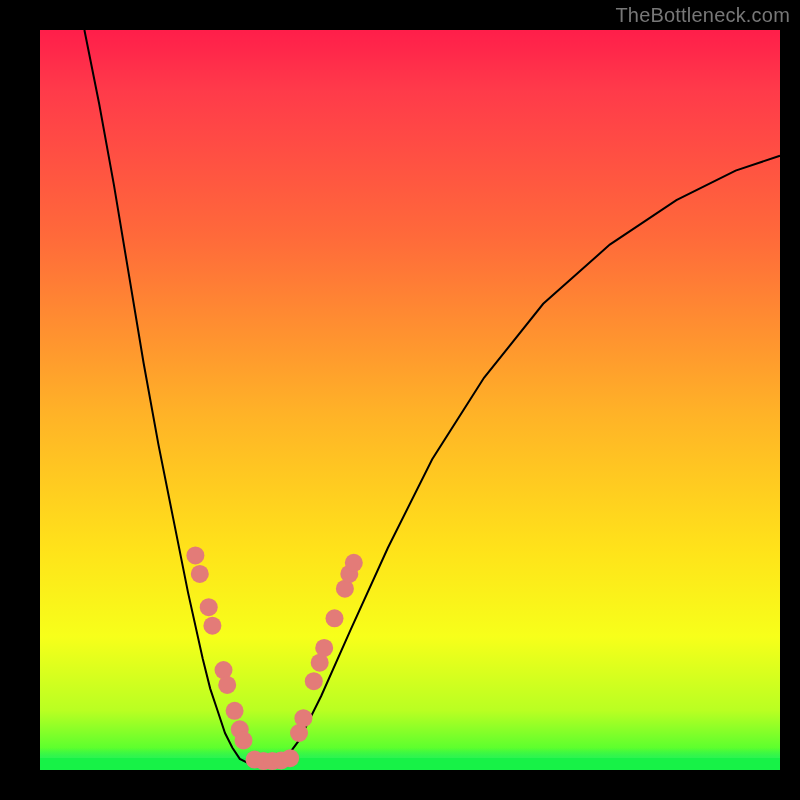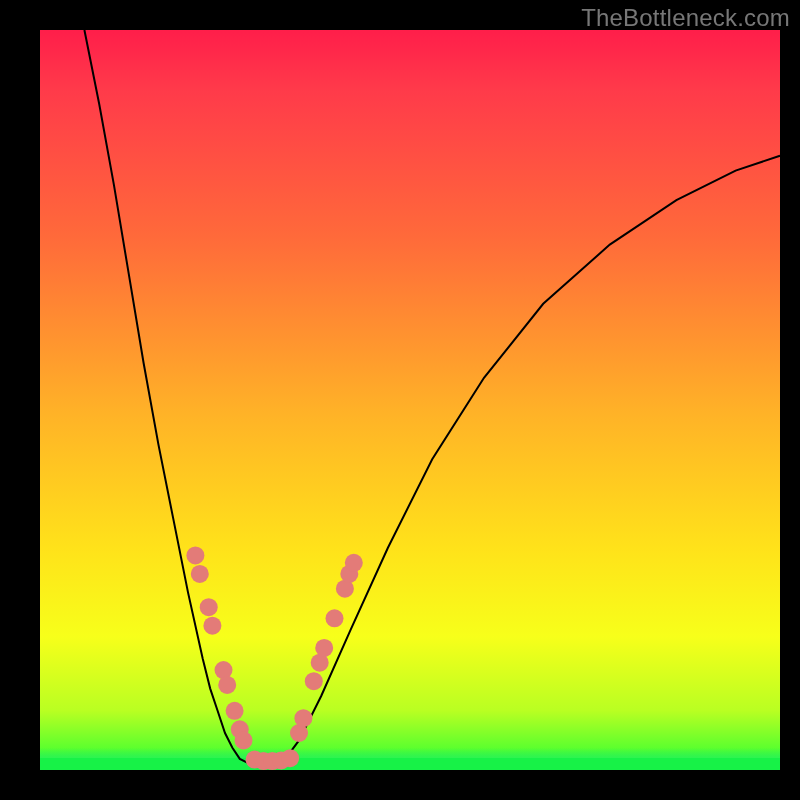--- a/index.html
+++ b/index.html
@@ -25,21 +25,21 @@
     top: 30px;
     width: 740px;
     height: 740px;
     
   }
   .watermark {
     position: absolute;
     top: 4px;
     right: 10px;
     color: #777;
-    font-size: 24px;
+    font-size: 20px;
     font-weight: 500;
     letter-spacing: 0.2px;
   }
   .chart-svg {
     position: absolute;
     left: 0;
     top: 0;
     width: 740px;
     height: 740px;
     overflow: visible;

